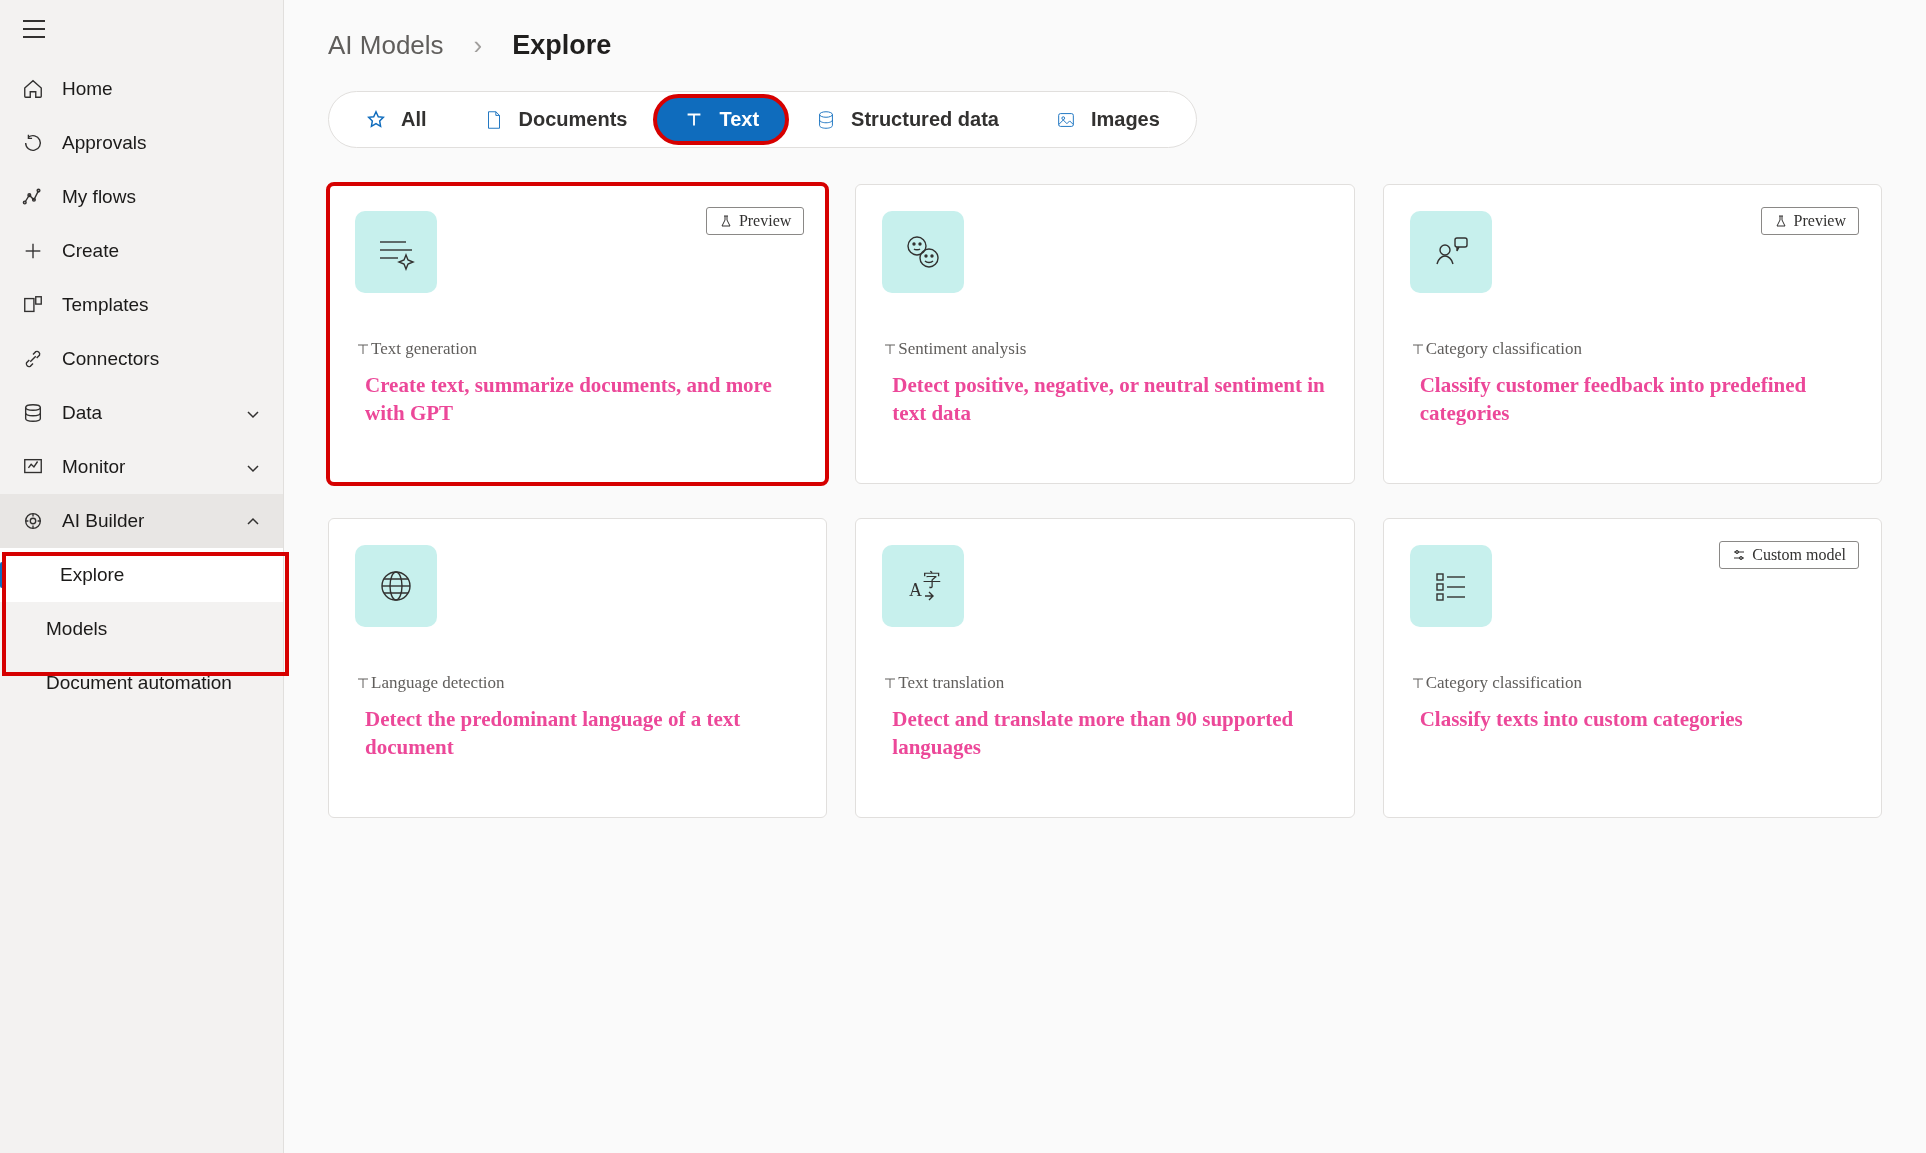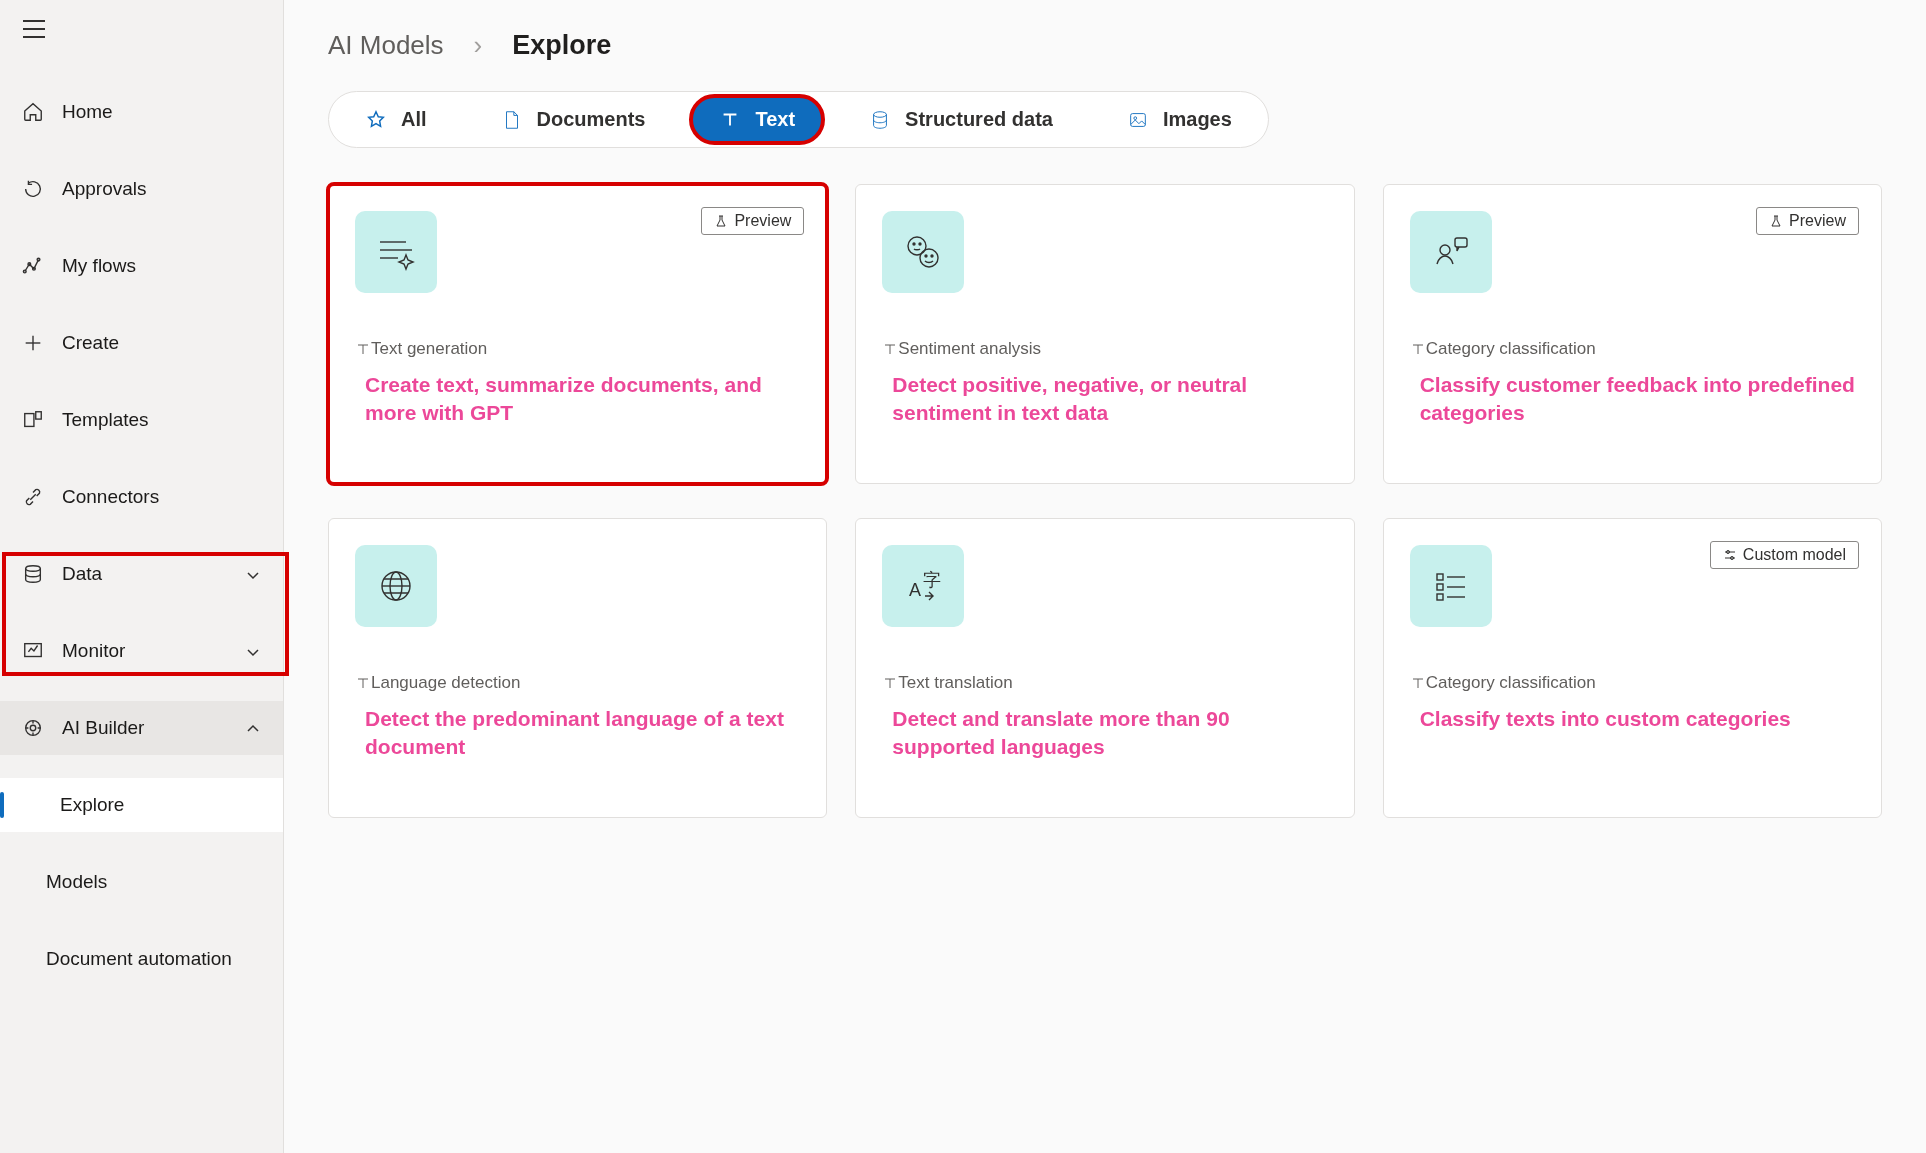--- a/index.html
+++ b/index.html
@@ -12,21 +12,20 @@
   }
   
   .sidebar {
     width: 284px;
     background: #f3f2f1;
     border-right: 1px solid #e1dfdd;
     display: flex;
     flex-direction: column;
     padding-top: 6px;
     position: relative;
-    gap: 23px;
   }
   .hamburger {
     padding: 14px 22px 20px 22px;
   }
   .hamburger svg { width: 24px; height: 18px; }
   .nav-item {
     display: flex;
     align-items: center;
     gap: 18px;
     padding: 16px 22px;
@@ -87,21 +86,21 @@
     font-size: 26px;
     margin-bottom: 30px;
   }
   .breadcrumb .crumb-parent { color: #605e5c; }
   .breadcrumb .crumb-sep { color: #a19f9d; }
   .breadcrumb .crumb-current { font-weight: 700; color: #201f1e; font-size: 27px; }
 
   .filter-bar {
     display: flex;
     align-items: center;
-    gap: 18px;
+    gap: 0;
     background: #fff;
     border: 1px solid #e1dfdd;
     border-radius: 38px;
     padding: 4px 8px;
     width: fit-content;
     margin-bottom: 36px;
   }
   .filter-pill {
     display: flex;
     align-items: center;
@@ -130,20 +129,21 @@
   .card {
     background: #fff;
     border: 1px solid #e1dfdd;
     border-radius: 6px;
     padding: 26px;
     position: relative;
     min-height: 300px;
     display: flex;
     flex-direction: column;
     cursor: pointer;
+    font-family: Liberation Serif, serif;
   }
   .card-icon {
     width: 82px; height: 82px;
     background: #c7f0ed;
     border-radius: 10px;
     display: flex; align-items:center; justify-content:center;
     margin-bottom: 46px;
   }
   .card-icon svg { width: 44px; height: 44px; stroke:#323130; fill:none; stroke-width:1.4; }
   .card-badge {

